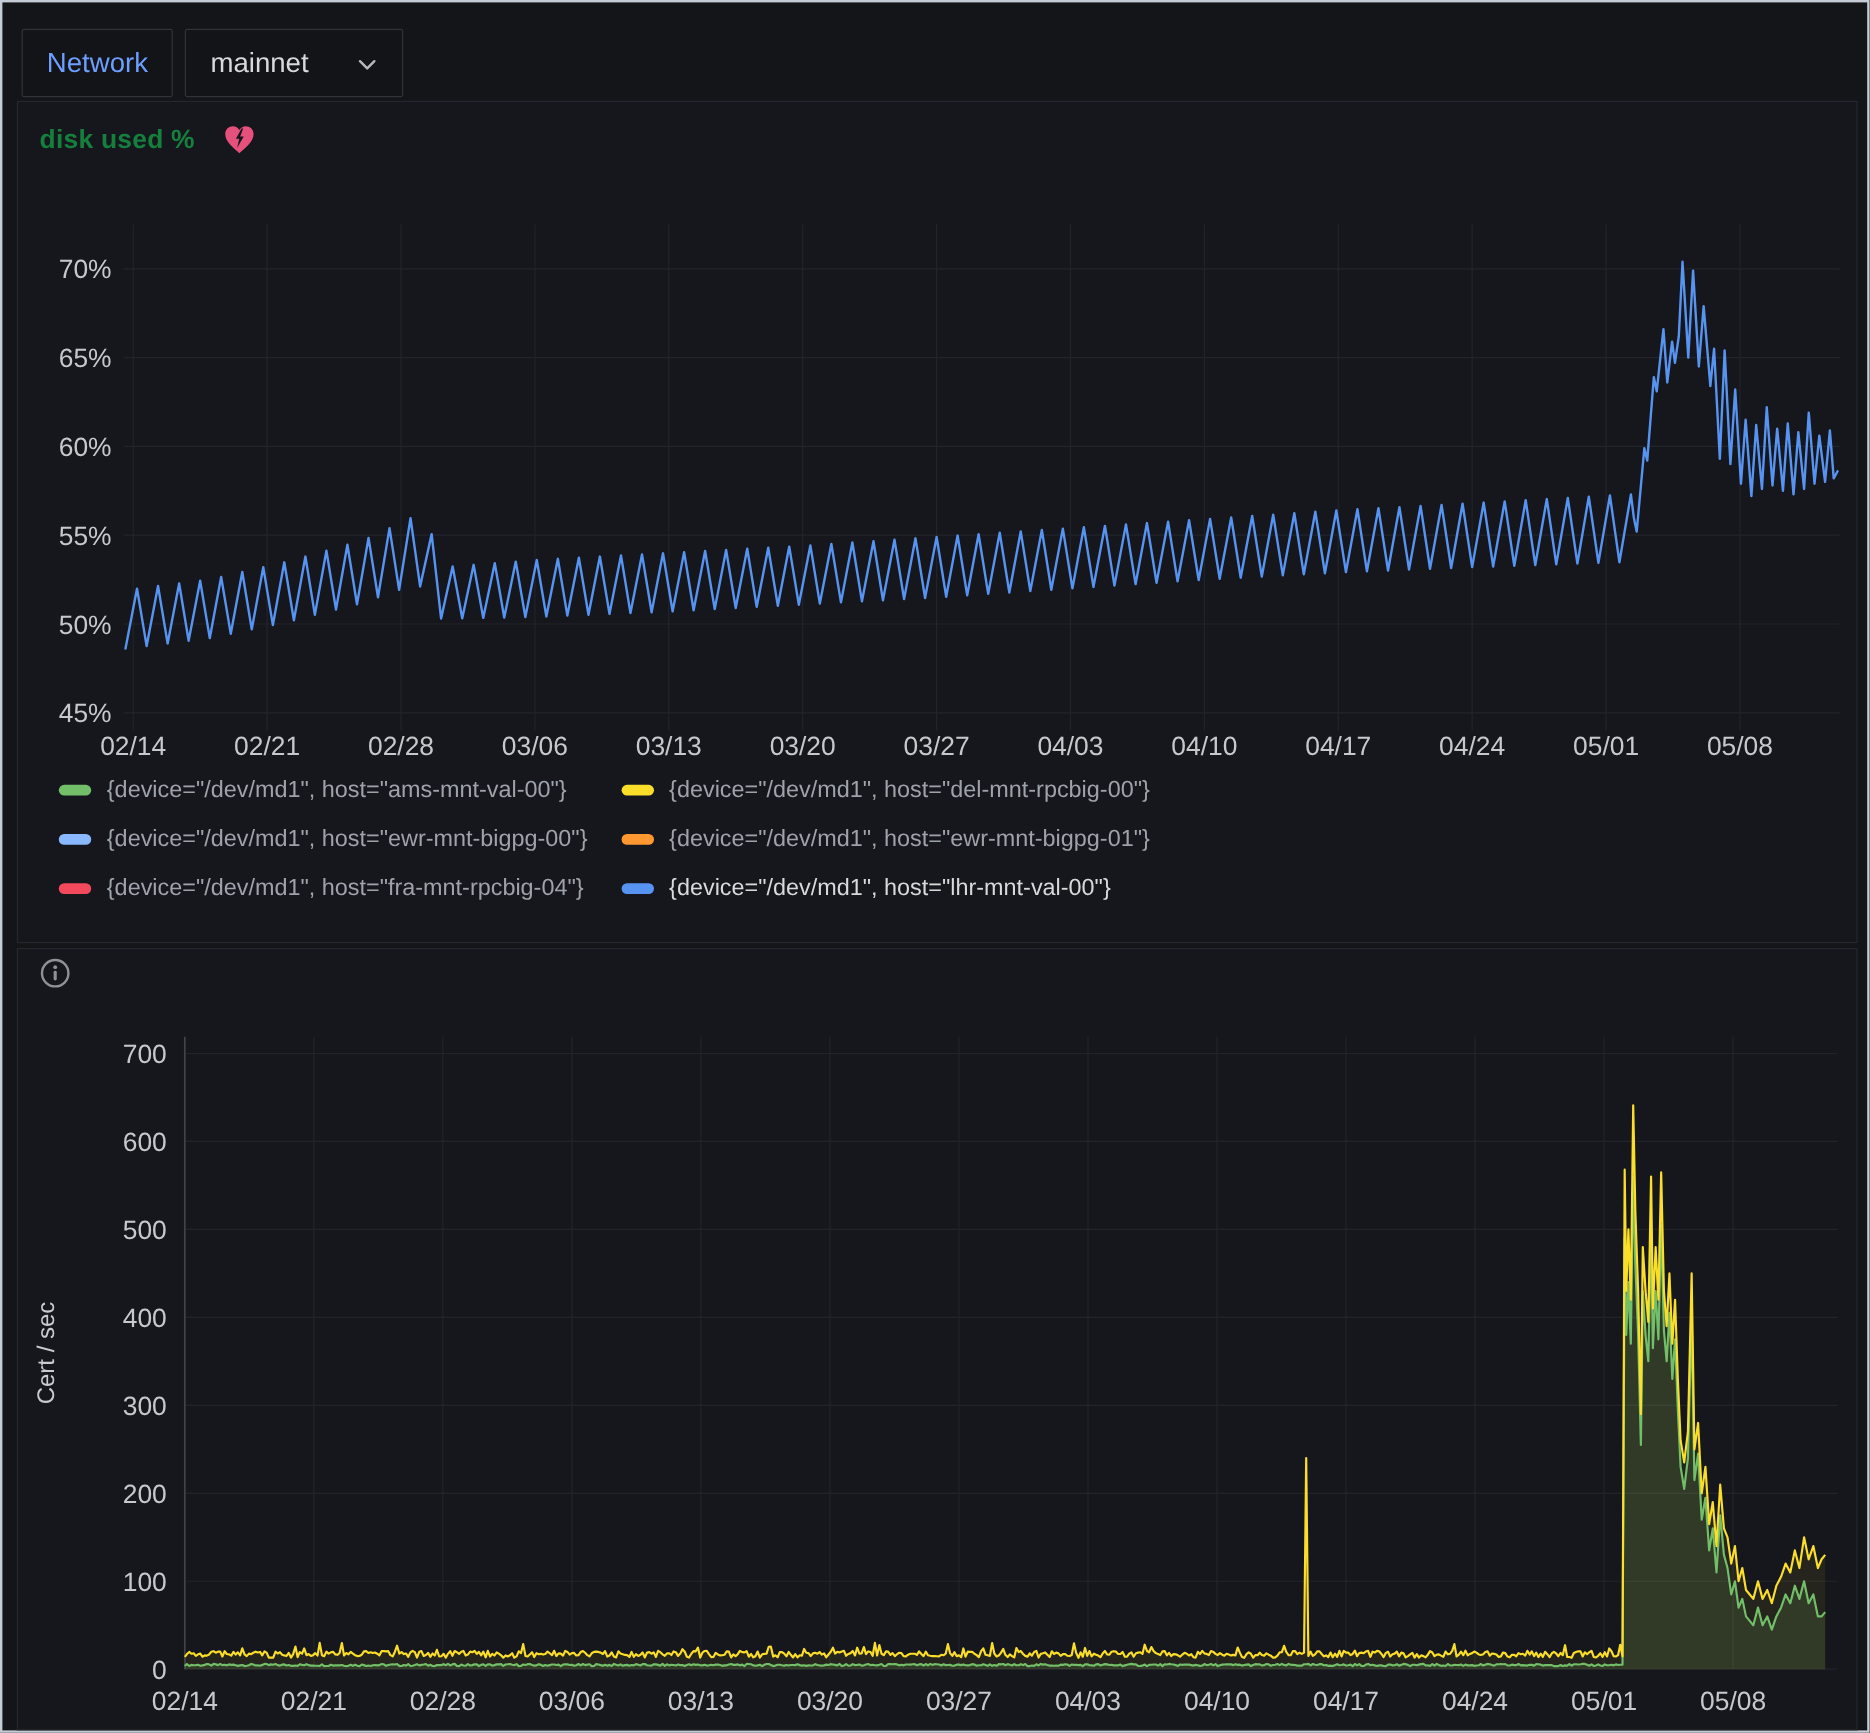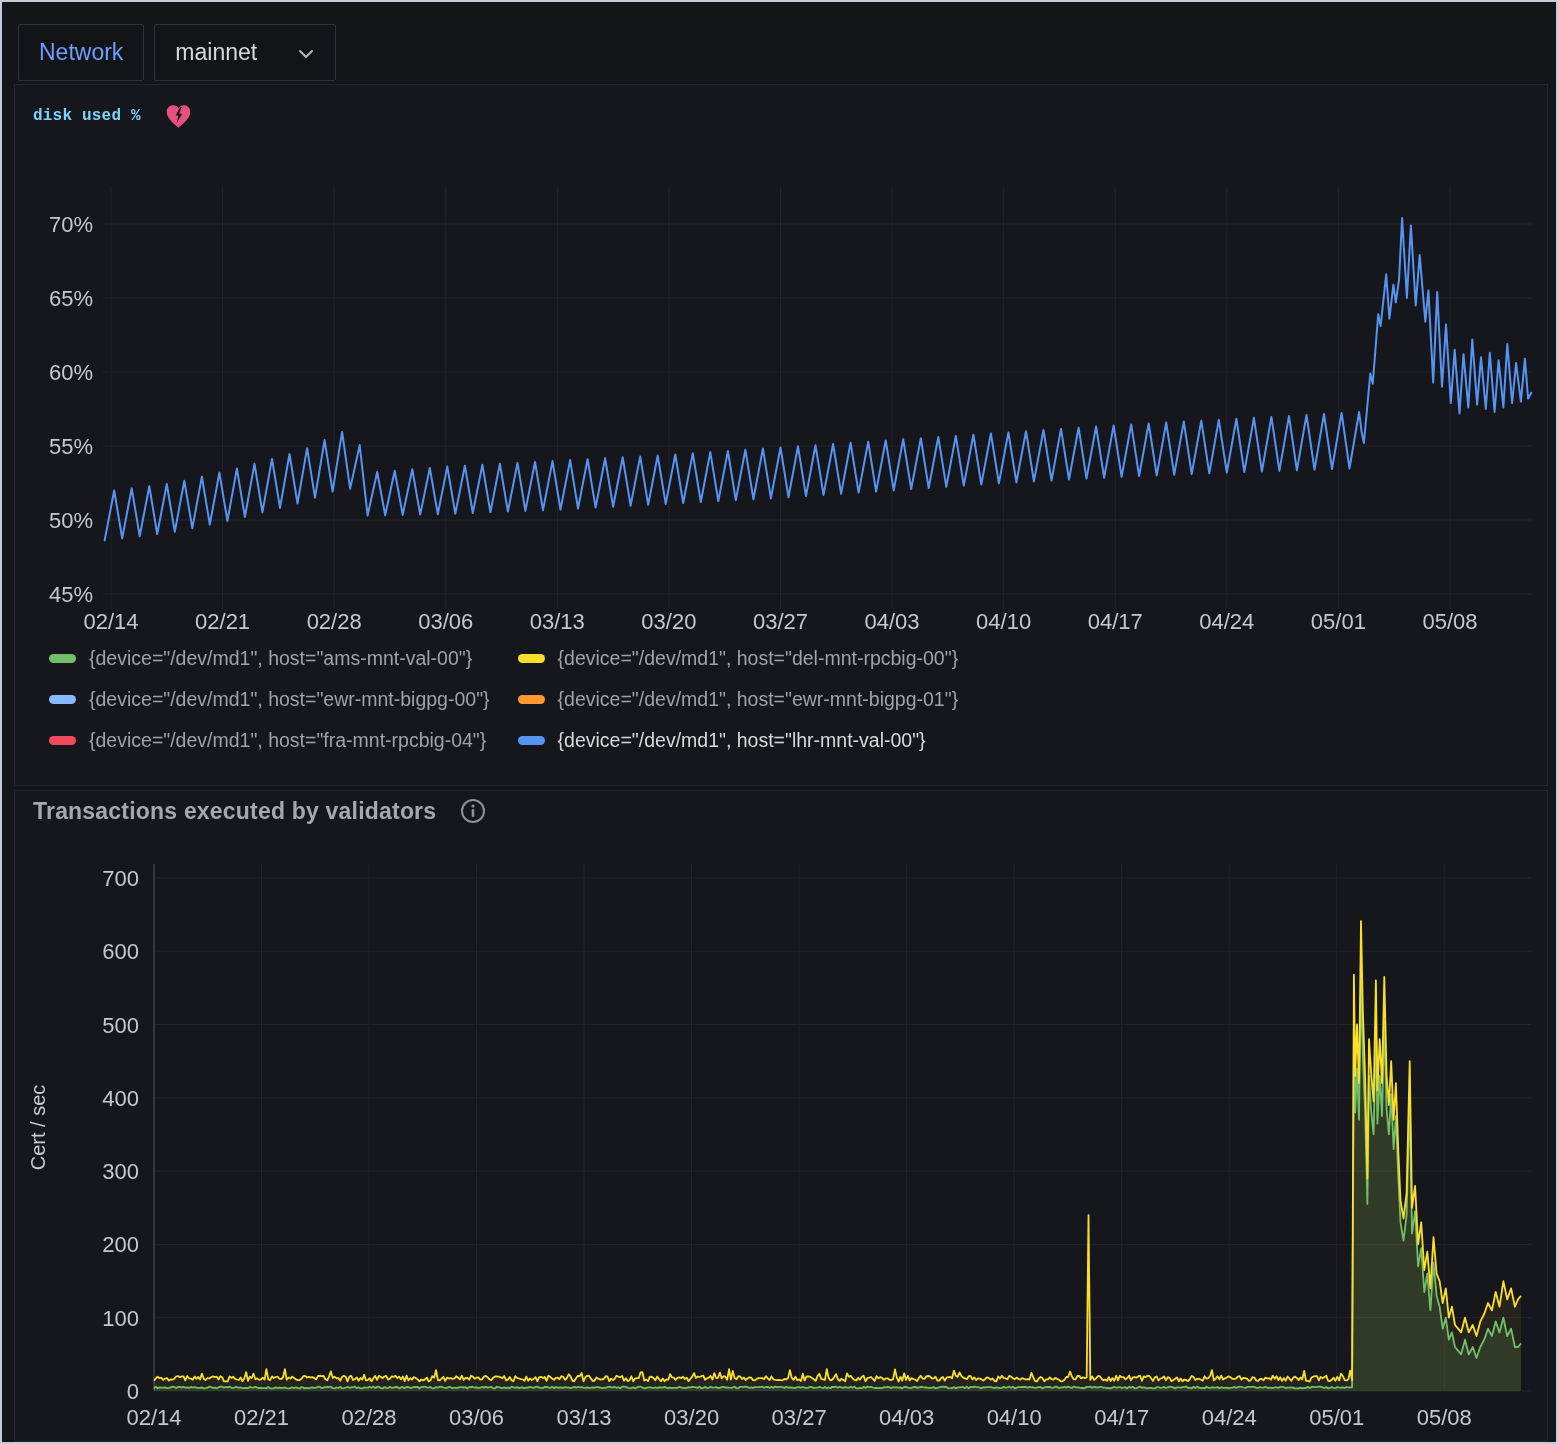--- a/index.html
+++ b/index.html
@@ -20,21 +20,21 @@
   .var-label{ color:#6e9fff; }
   .var-value{ color:#d8d9da; gap:30px; cursor:pointer; }
   .chev{ margin-left:10px; margin-top:4px; }
   .panel{
     position:absolute; left:12px; width:1534px;
     background:#16171c; border:1px solid #25272e;
   }
   #panel1{ top:82px; height:702px; }
   #panel2{ top:788px; height:652px; }
   .p1-header{ height:62px; display:flex; align-items:center; padding-left:18px; gap:24px; }
-  .p1-title{ font-size:16px; font-weight:600; color:#7dd3fc; letter-spacing:.2px;font-family:Liberation Mono, monospace; }
+  .p1-title{ font-size:22px; font-weight:600; color:#15803d; letter-spacing:.2px; }
   .p2-header{ height:40px; display:flex; align-items:center; padding-left:18px; gap:24px; }
   .p2-title{ font-size:23px; font-weight:600; color:#a5a8ae; letter-spacing:.2px; }
   svg.chart{ display:block; }
   #chart1{ width:1528px; height:496px; }
   #chart2{ width:1528px; height:610px; }
   .legend{
     margin:4px 0 0 34px;
     display:grid; grid-template-columns:max-content max-content;
     column-gap:28px; row-gap:18px;
   }
@@ -131,21 +131,20 @@
       </div>
       <div class="legend-item">
         <span class="legend-swatch" style="background: rgb(87, 148, 242);"></span>
         <span class="legend-label em">{device="/dev/md1", host="lhr-mnt-val-00"}</span>
       </div>
     </div>
 </section>
 
 <section class="panel" id="panel2">
   <div class="p2-header">
-    <span class="p2-title">Transactions executed by validators</span>
     <span class="info-icon">
       <svg width="26" height="26" viewBox="0 0 26 26">
         <circle cx="13" cy="13" r="11" fill="none" stroke="#8f9197" stroke-width="2"></circle>
         <circle cx="13" cy="8" r="1.6" fill="#8f9197"></circle>
         <rect x="11.7" y="11" width="2.6" height="8" rx="1.2" fill="#8f9197"></rect>
       </svg>
     </span>
   </div>
   <svg id="chart2" class="chart" viewBox="0 0 1528 610">
       <line x1="139" y1="560" x2="1516" y2="560" stroke="#22242b" stroke-width="1"></line>

